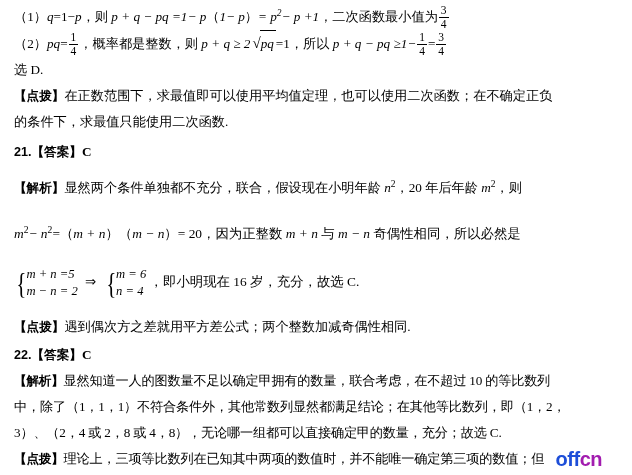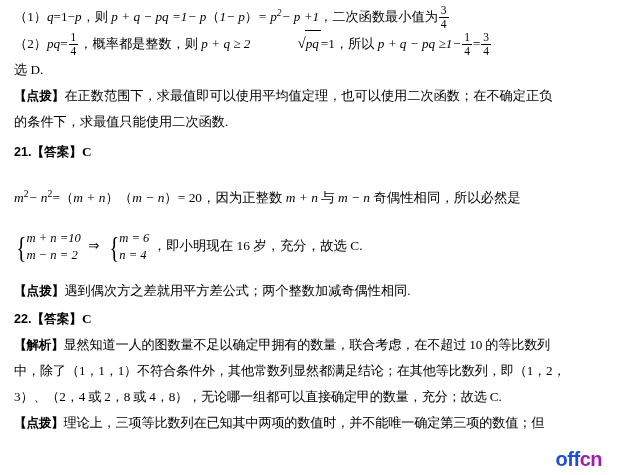--- a/index.html
+++ b/index.html
@@ -59,21 +59,20 @@
     margin: 0 1px;
   }
   .frac .n { display: block; padding: 0 2px; }
   .frac .d { display: block; border-top: 1px solid #000; padding: 0 2px; }
   .sup { font-size: 0.72em; vertical-align: super; font-style: italic; }
   .supn { font-size: 0.72em; vertical-align: super; }
   .sqrt {
     display: inline-block;
     position: relative;
     padding-left: 2px;
-    margin-left: 45px;
   }
   .sqrt .rad { font-size: 15px; }
   .sqrt .body {
     border-top: 1px solid #000;
     padding: 0 2px 0 1px;
     display: inline-block;
     margin-left: -1px;
   }
   .eqline {
     display: block;
@@ -144,30 +143,33 @@
     <span class="seg"><span class="bracket-label">【点拨】</span><span>在正数范围下，求最值即可以使用平均值定理，也可以使用二次函数；在不确定正负</span></span>
   </div>
   <div class="line">
     <span>的条件下，求最值只能使用二次函数.</span>
   </div>
 
   <div class="line" style="padding-top:4px;">
     <span class="num-label">21.</span><span class="bracket-label">【答案】</span><span class="bold">C</span>
   </div>
 
+  <div class="line just narrow" style="padding-top:6px;">
+    <span class="seg"><span class="bracket-label">【解析】</span><span>显然两个条件单独都不充分，联合，假设现在小明年龄</span>&nbsp;<span class="it">n</span><span class="supn">2</span><span>，20 年后年龄</span>&nbsp;<span class="it">m</span><span class="supn">2</span><span>，则</span></span>
+  </div>
 
   <div class="eqline just" style="padding-top:10px;padding-bottom:6px;">
     <span class="seg"><span class="it">m</span><span class="supn">2</span><span class="it">− n</span><span class="supn">2</span><span>=</span><span>（</span><span class="it">m + n</span><span>）</span><span>（</span><span class="it">m − n</span><span>）</span><span>= 20</span><span>，因为正整数</span>&nbsp;<span class="it">m + n</span>&nbsp;<span>与</span>&nbsp;<span class="it">m − n</span>&nbsp;<span>奇偶性相同，所以必然是</span></span>
   </div>
 
   <div class="blockeq" style="padding-top:8px;padding-bottom:8px;">
     <span class="sys">
       <span class="brace">{</span>
       <span class="sysrows">
-        <span class="it">m + n =10</span>
+        <span class="it">m + n =5</span>
         <span class="it">m − n = 2</span>
       </span>
     </span>
     <span style="margin:0 4px;">⇒</span>
     <span class="sys">
       <span class="brace">{</span>
       <span class="sysrows">
         <span class="it">m = 6</span>
         <span class="it">n = 4</span>
       </span>

